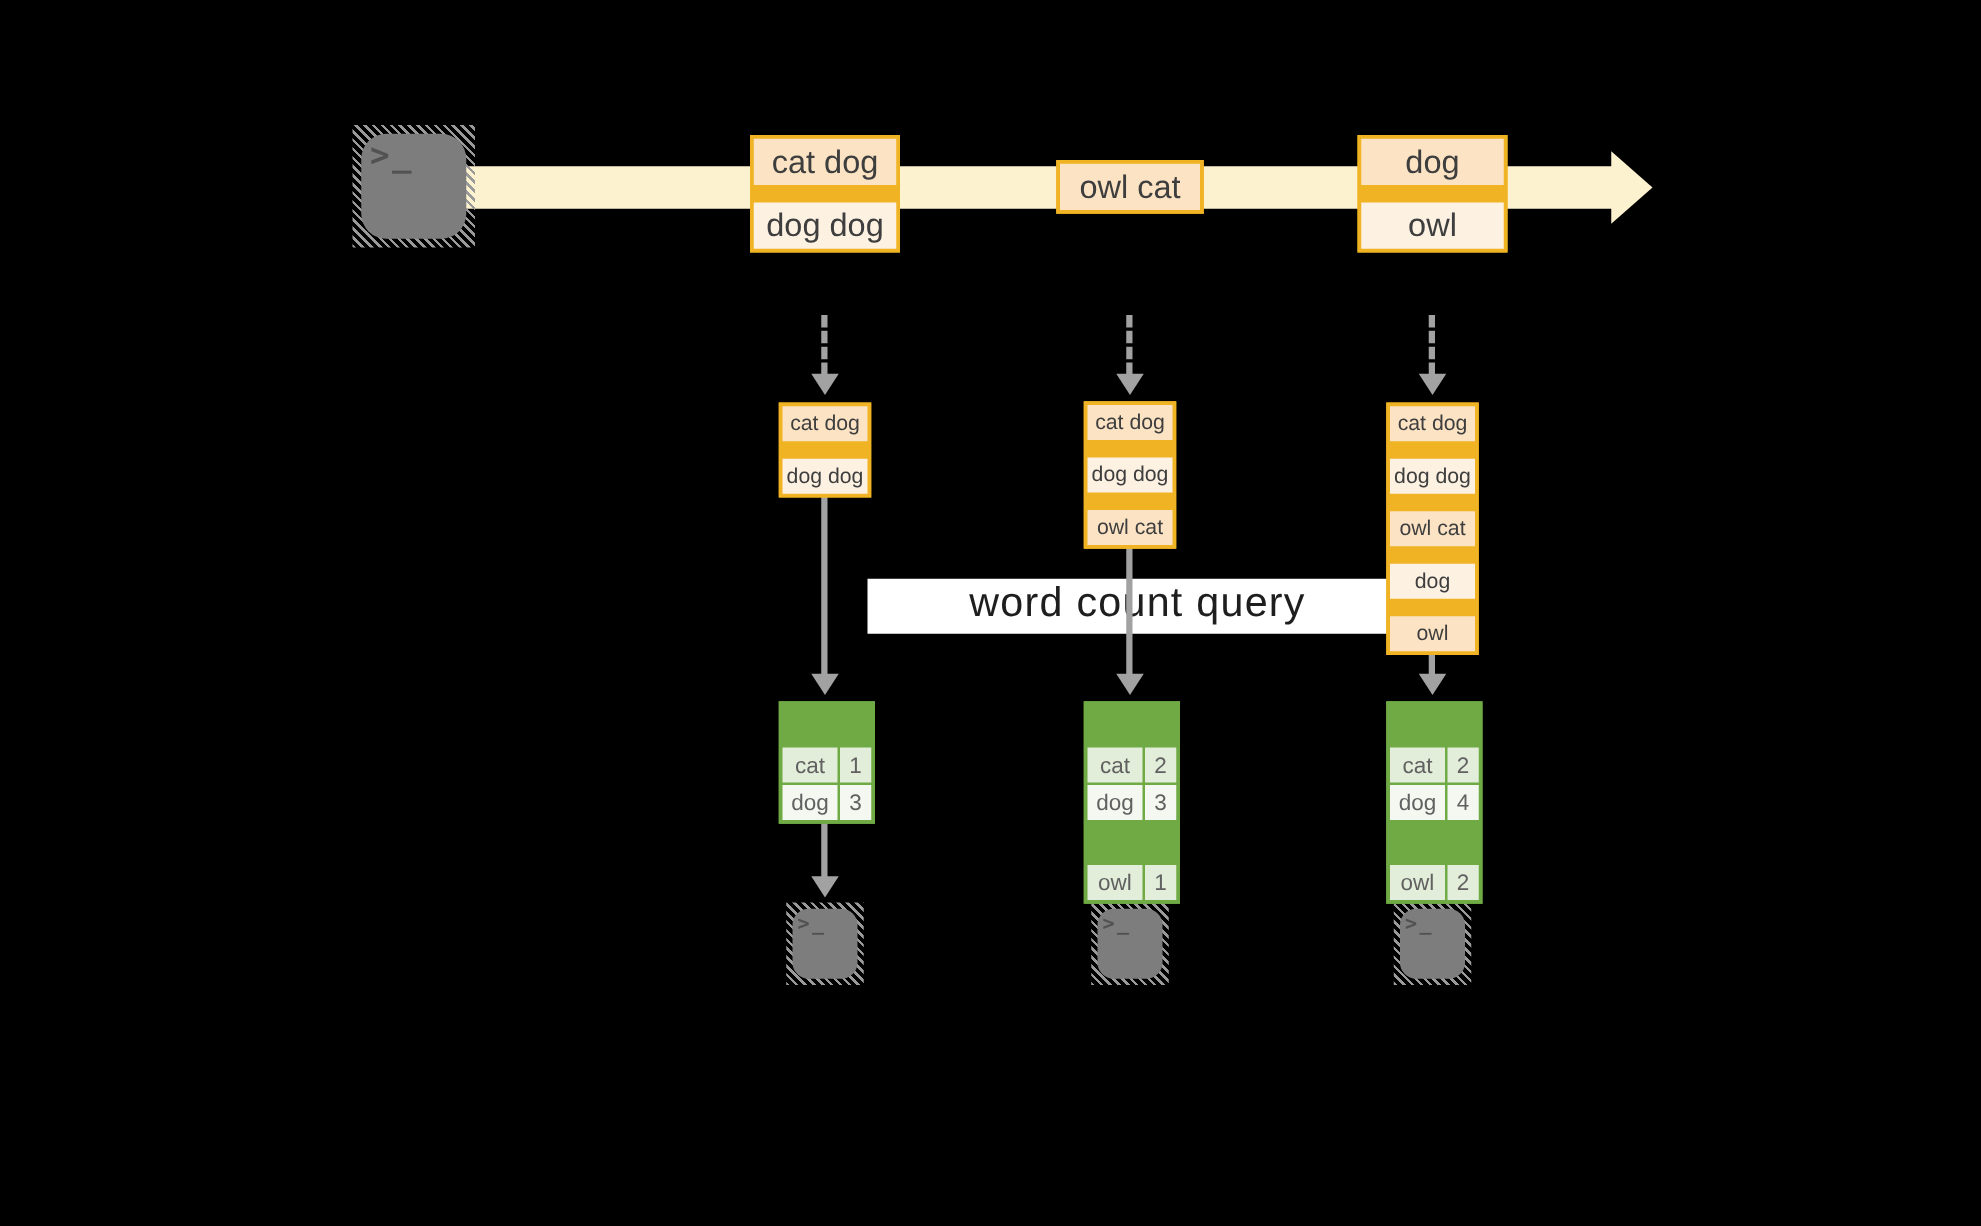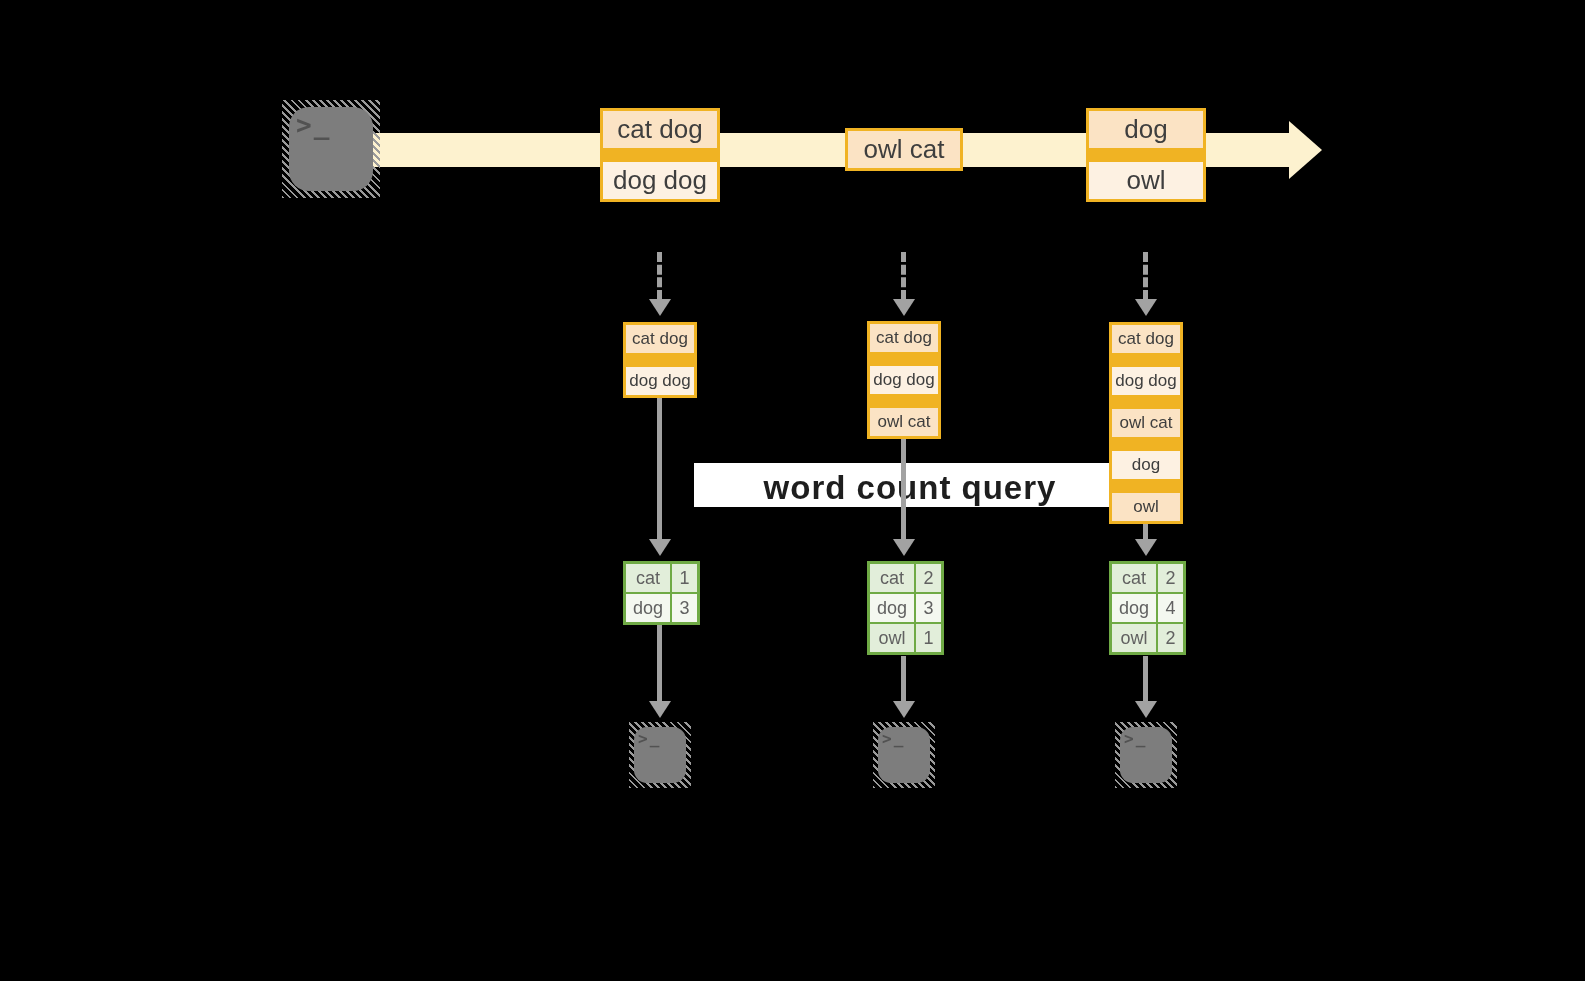--- a/index.html
+++ b/index.html
@@ -36,34 +36,34 @@
   .ahead{
     width:0;height:0;
     border-left:11px solid transparent;
     border-right:11px solid transparent;
     border-top:17px solid #a2a2a2;
   }
 
   
   .querybox{
     background:#ffffff;color:#1e1e1e;
-    display:flex;align-items:flex-end;justify-content:center;
-    font-size:33px;letter-spacing:1px;font-weight:bold;
+    display:flex;align-items:flex-start;justify-content:center;
+    font-size:33px;letter-spacing:1px;
   }
 
   
   .gtable{
     display:grid;grid-template-columns:44px 25px;gap:2px;
     background:#6faa45;border:3px solid #6faa45;
   }
   .gcell{
     height:28px;display:flex;align-items:center;justify-content:center;
     font-size:18px;color:#616161;
   }
-  .g-tint{background:#e2eeda;}
+  .g-tint{background:#e2eeda;margin-top:34px;}
   .g-lite{background:#f4f8f0;}
 
   
   .termicon{
     background:repeating-linear-gradient(45deg,#9a9a9a 0px,#9a9a9a 2px,transparent 2px,transparent 5px);
   }
   .termicon .inner{
     position:absolute;background:#7d7d7d;
   }
   .termicon.lgicon .inner{left:7px;top:7px;right:7px;bottom:7px;border-radius:20px;}

